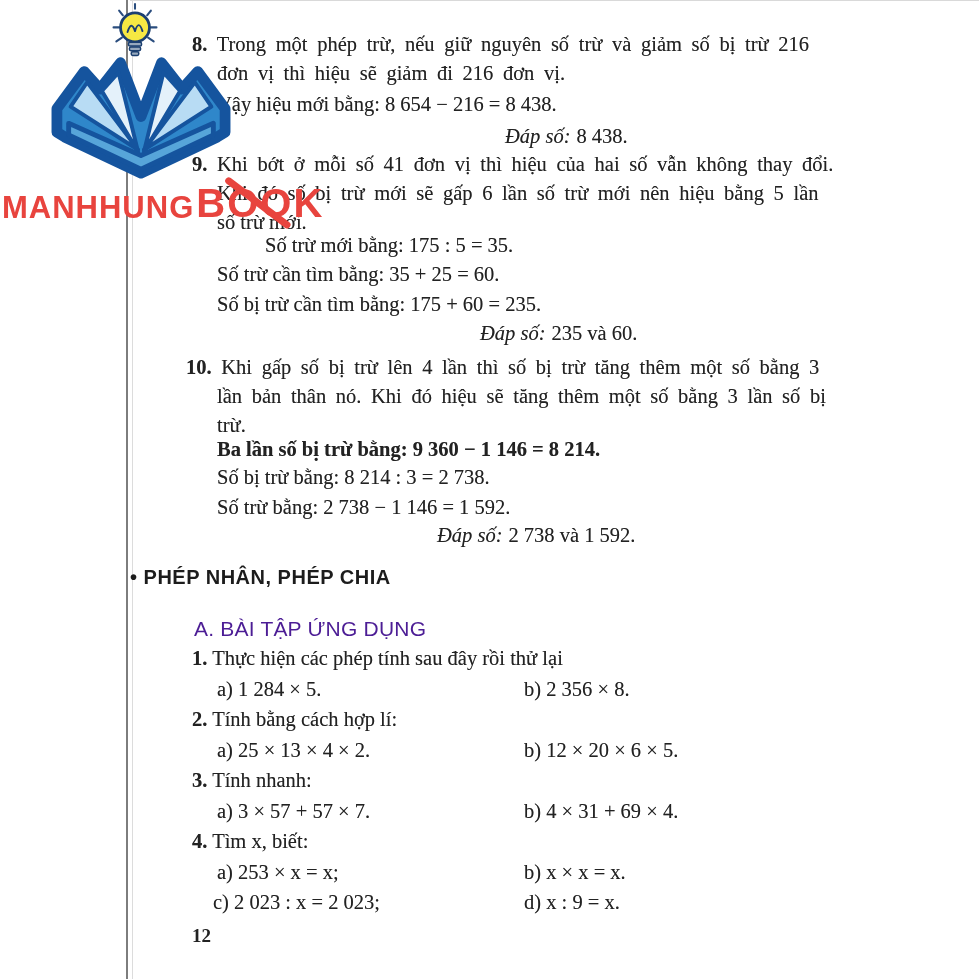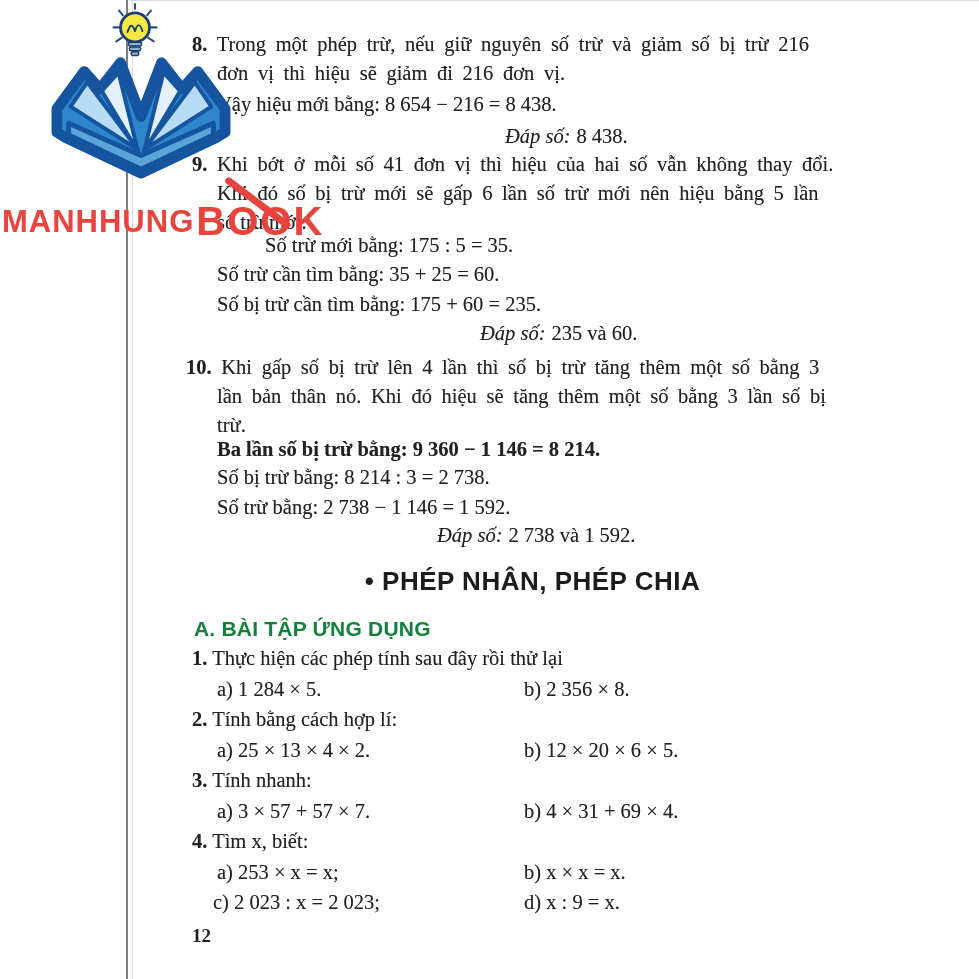--- a/index.html
+++ b/index.html
@@ -15,31 +15,31 @@
   body{
     width:979px;height:979px;position:relative;background:#ffffff;overflow:hidden;
     font-family:"Liberation Serif", serif;color:var(--ink);
   }
   .ln{position:absolute;font-size:20.5px;line-height:1.15;white-space:nowrap;
       text-shadow:0 0 .4px rgba(0,0,0,.35);}
   .just{word-spacing:4.5px;}
   .num{font-weight:bold;}
   .ansl{font-style:italic;}
   .ansv{margin-left:6px;}
-  .heading{position:absolute;left:130px;width:805px;text-align:center;
-      font-family:"Liberation Sans", sans-serif;font-weight:bold;font-size:26px;
+  .heading{position:absolute;left:130px;width:805px;
+      font-family:"Liberation Sans", sans-serif;font-weight:bold;font-size:20px;
       letter-spacing:.5px;color:#1c1c1c;}
   .subheading{position:absolute;font-family:"Liberation Sans", sans-serif;
-      font-weight:bold;font-size:21px;letter-spacing:.2px;color:#15803d;}
+      font-weight:normal;font-size:21px;letter-spacing:.2px;color:#4c1d95;}
   .pagenum{position:absolute;font-weight:bold;font-size:19px;}
   .vrule{position:absolute;top:0;bottom:0;width:2px;background:var(--rule-gray);}
   .vrule-echo{position:absolute;top:0;bottom:0;width:1px;background:#dcdcdc;}
   .topedge{position:absolute;top:0;left:130px;right:0;height:1px;background:#d9d9d9;}
-  .wm-text{position:absolute;left:2px;top:181px;display:flex;align-items:center;
-      font-family:"Liberation Sans", sans-serif;color:var(--brand-red);margin-top:18px;}
+  .wm-text{position:absolute;left:2px;top:181px;display:flex;align-items:flex-end;
+      font-family:"Liberation Sans", sans-serif;color:var(--brand-red);}
   .wm-first{font-size:31px;font-weight:600;letter-spacing:1px;}
   .wm-second{font-size:40px;font-weight:800;letter-spacing:2px;margin-left:2px;}
   .wm-slash{position:absolute;left:228px;top:176px;width:80px;height:7px;
       background:var(--brand-red);border-radius:4px;transform:rotate(37deg);
       transform-origin:left top;}
   .bulb{position:absolute;left:107px;top:1px;}
   .book{position:absolute;left:42px;top:50px;}
 </style>
 </head>
 <body>

